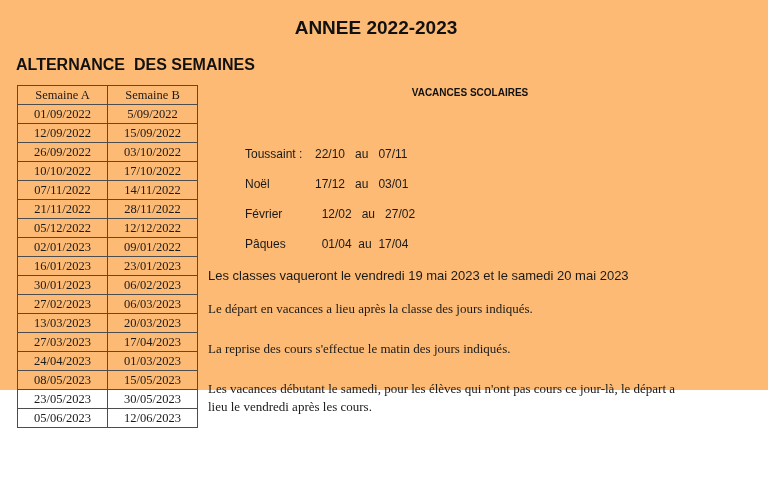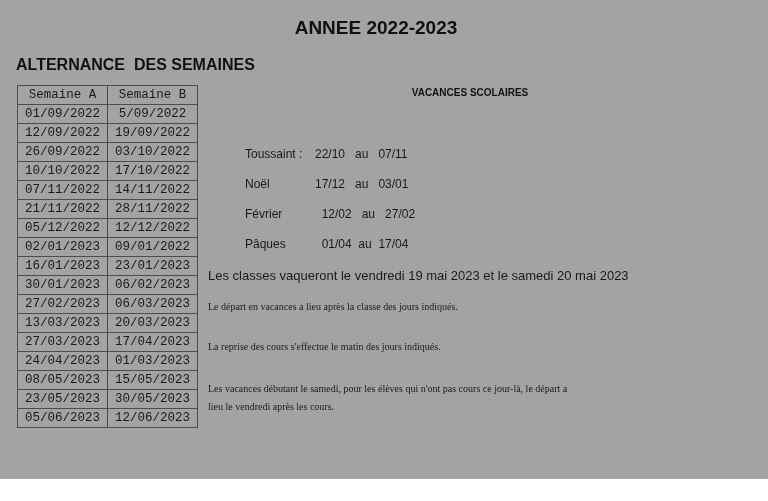--- a/index.html
+++ b/index.html
@@ -10,22 +10,22 @@
   body {
     width: 768px;
     height: 501px;
     overflow: hidden;
     font-family: "Liberation Sans", sans-serif;
     color: #1a1a1a;
   }
   .page {
     position: relative;
     width: 768px;
-    height: 479px;
-    background: #a3a3a3;
+    height: 390px;
+    background: #fdba74;
   }
   .doc-title {
     position: absolute;
     top: 17px;
     left: 0;
     width: 752px;
     text-align: center;
     font-size: 19px;
     font-weight: bold;
     color: #111111;
@@ -37,21 +37,21 @@
     font-size: 16px;
     font-weight: bold;
     white-space: pre;
     color: #111111;
   }
   table.weeks-table {
     position: absolute;
     top: 85px;
     left: 17px;
     border-collapse: collapse;
-    font-family: Liberation Mono, monospace;
+    font-family: Liberation Serif, serif;
     border-radius: 6px;
   }
   table.weeks-table th,
   table.weeks-table td {
     border: 1px solid #4d4d4d;
     width: 89px;
     height: 18px;
     padding: 0;
     text-align: center;
     vertical-align: middle;
@@ -91,21 +91,21 @@
     position: absolute;
     left: 208px;
     white-space: nowrap;
   }
   .note.sans {
     font-family: "Liberation Sans", sans-serif;
     font-size: 13px;
   }
   .note.serif {
     font-family: "Liberation Serif", serif;
-    font-size: 10px;
+    font-size: 13px;
   }
   .note-1 { top: 268px; }
   .note-2 { top: 301px; }
   .note-3 { top: 341px; }
   .note-4 { top: 380px; line-height: 18px; }
 </style>
 </head>
 <body>
 
 <div class="page">
@@ -121,21 +121,21 @@
         <th>Semaine B</th>
       </tr>
     </thead>
     <tbody id="weeks-tbody">
         <tr>
           <td>01/09/2022</td>
           <td>5/09/2022</td>
         </tr>
         <tr>
           <td>12/09/2022</td>
-          <td>19/09/2022</td>
+          <td>15/09/2022</td>
         </tr>
         <tr>
           <td>26/09/2022</td>
           <td>03/10/2022</td>
         </tr>
         <tr>
           <td>10/10/2022</td>
           <td>17/10/2022</td>
         </tr>
         <tr>

